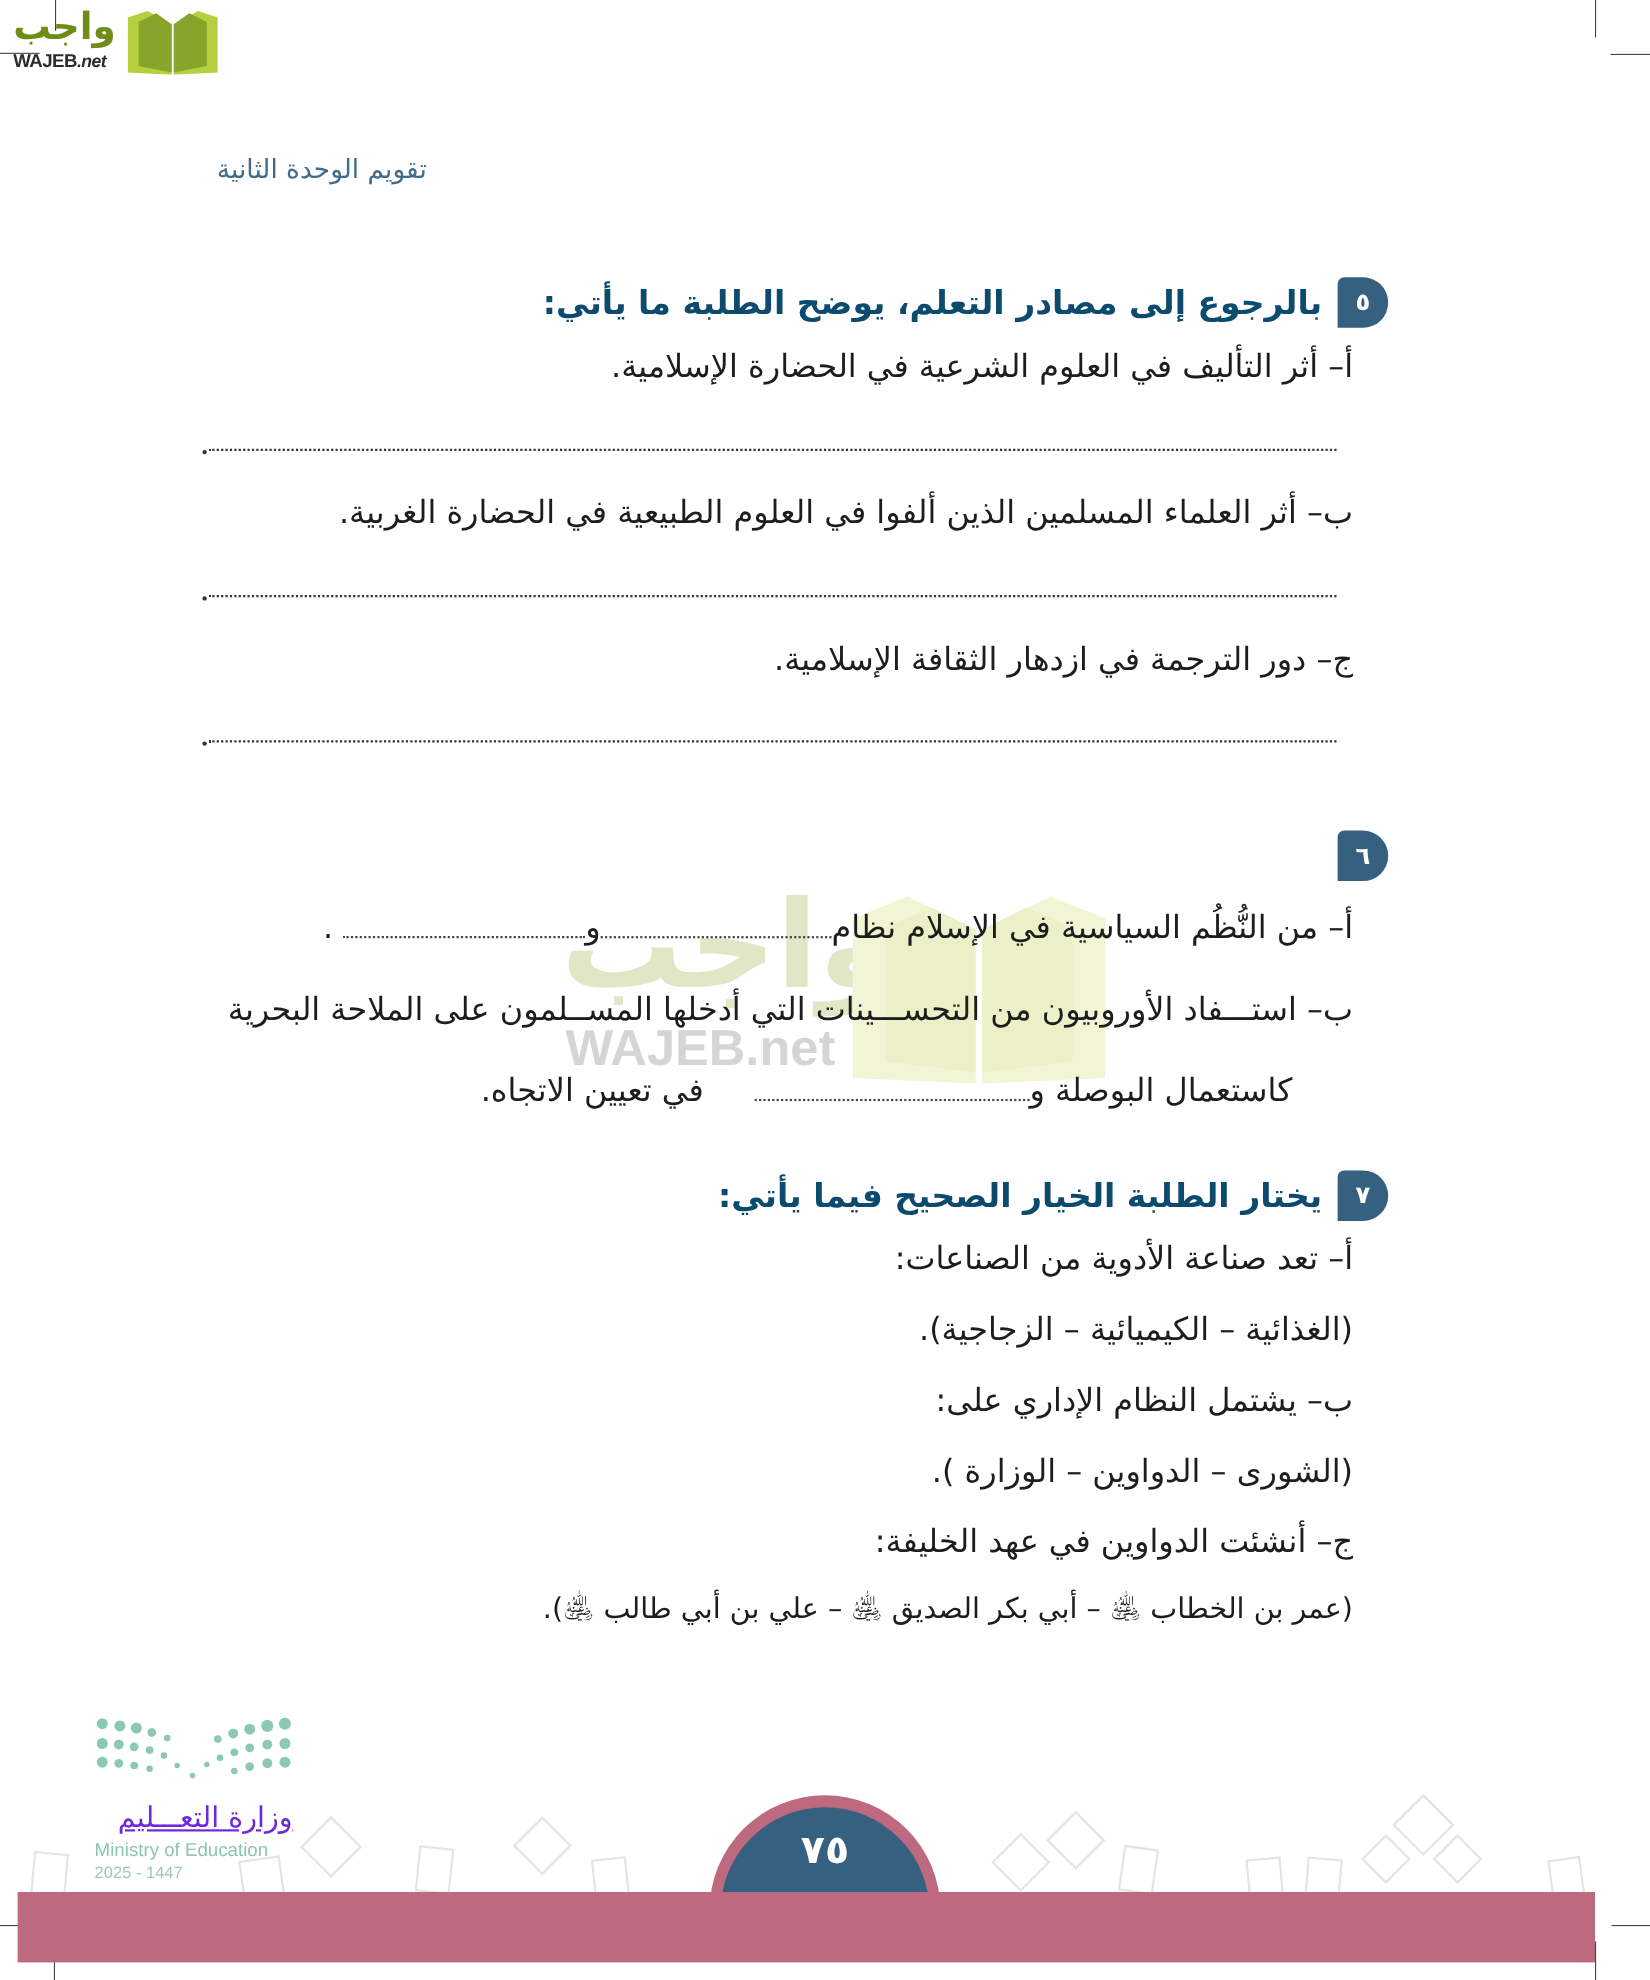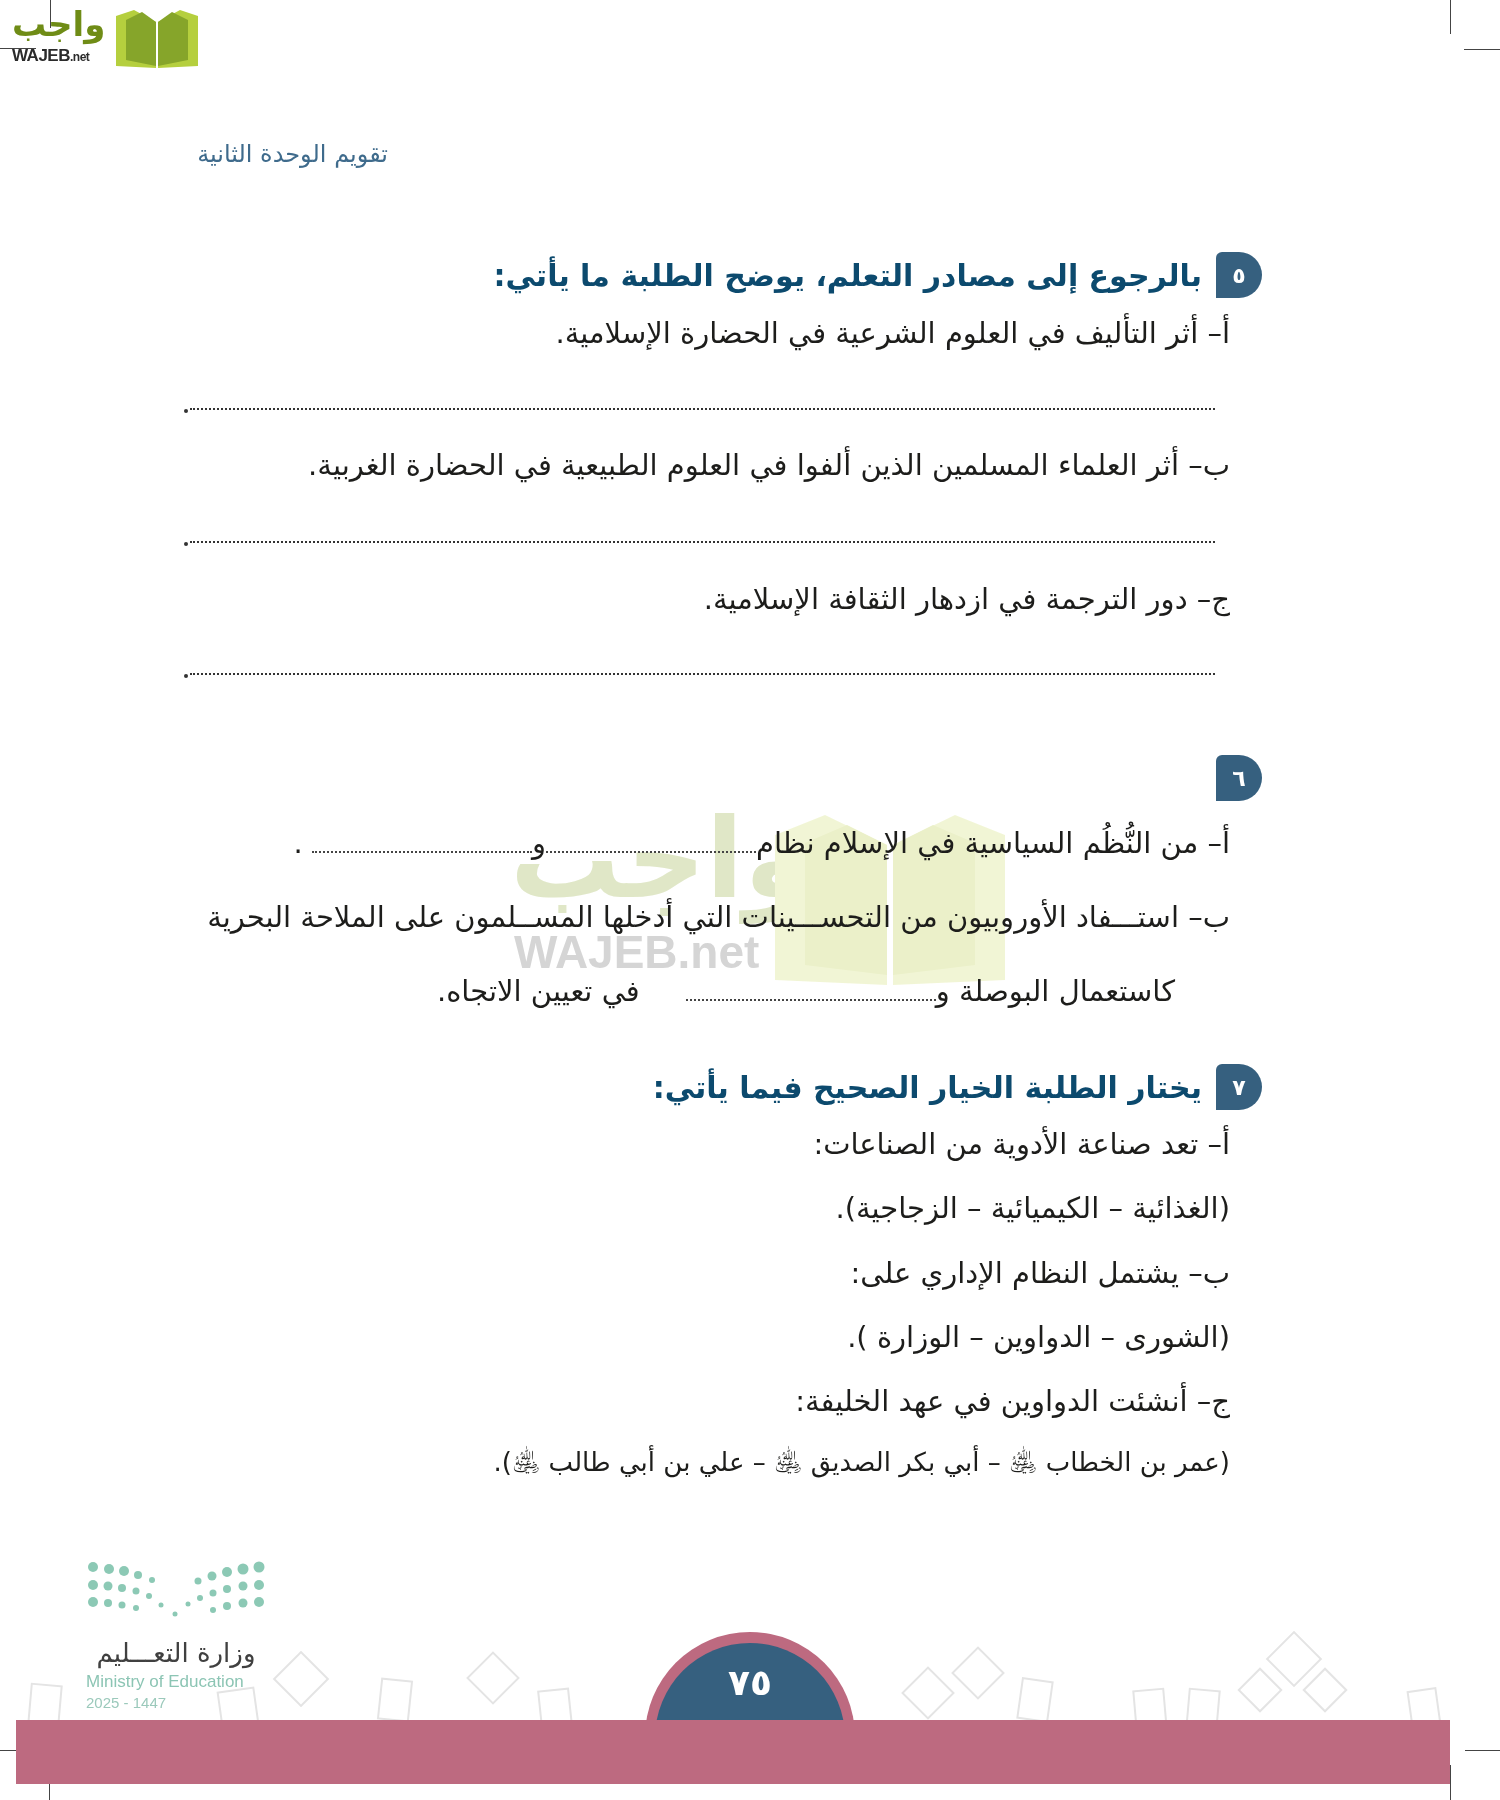--- a/index.html
+++ b/index.html
@@ -8,21 +8,21 @@
     background: #ffffff;
     font-family: "DejaVu Sans", "Liberation Sans", sans-serif;
     color: #1d1d1b;
   }
   .abs { position: absolute; }
   .crop { position: absolute; background: #444; }
   
   .logo { left: 10px; top: 4px; width: 180px; height: 64px; }
   .logo-ar { position: absolute; left: 2px; top: 0px; font-size: 34px; font-weight: bold; color: #6f8c16; direction: rtl; font-family: "DejaVu Sans", sans-serif; }
   .logo-en { position: absolute; left: 2px; top: 42px; font-size: 17px; font-weight: bold; color: #2b2b2b; font-family: "Liberation Sans", sans-serif; letter-spacing: -0.5px; }
-  .logo-en small { font-size: 12px; }
+  .logo-en small { font-size: 16px; font-style: italic; }
   .logo-book { position: absolute; left: 106px; top: 4px; width: 82px; height: 60px; }
 
   .unit-title { right: 1112px; top: 140px; font-size: 24px; color: #3f6b8c; direction: rtl; white-space: nowrap; }
 
   .q-head { position: absolute; right: 238px; direction: rtl; display: flex; align-items: center; gap: 14px; white-space: nowrap; }
   .badge {
     width: 46px; height: 46px; background: #36607f; color: #fff;
     border-radius: 50% 50% 50% 0; transform: rotate(0deg);
     display: flex; align-items: center; justify-content: center;
     font-size: 22px; font-weight: bold;
@@ -40,21 +40,21 @@
   .wm-ar { position: absolute; left: 10px; top: -20px; font-size: 110px; font-weight: bold; color: #c7d49a; direction: rtl; }
   .wm-en { position: absolute; left: 14px; top: 110px; font-size: 46px; font-weight: bold; color: #b3b3b3; font-family: "Liberation Sans", sans-serif; }
   .wm-book { position: absolute; left: 275px; top: 0px; width: 230px; height: 170px; }
 
   
   .band { left: 16px; top: 1720px; width: 1434px; height: 64px; background: #bd6a80; }
   .half { left: 645px; top: 1632px; width: 210px; height: 105px; background: #bd6a80; border-radius: 105px 105px 0 0; }
   .half-inner { left: 655px; top: 1643px; width: 190px; height: 95px; background: #36607f; border-radius: 95px 95px 0 0; }
   .page-num { left: 655px; top: 1662px; width: 190px; text-align: center; color: #fff; font-size: 36px; font-weight: bold; }
   .moe { left: 86px; top: 1560px; width: 200px; height: 160px; }
-  .moe-ar { position: absolute; left: 0; top: 78px; width: 180px; text-align: center; font-size: 26px; color: #404040; direction: rtl; }
+  .moe-ar { position: absolute; left: 0; top: 78px; width: 180px; text-align: right; font-size: 26px; color: #6d28d9; direction: rtl; text-decoration: underline; }
   .moe-en { position: absolute; left: 0; top: 112px; font-size: 17px; color: #8cc5b4; font-family: "Liberation Sans", sans-serif; }
   .moe-yr { position: absolute; left: 0; top: 134px; font-size: 15px; color: #9bc9bb; font-family: "Liberation Sans", sans-serif; }
 </style>
 </head>
 <body>
 
 <div class="crop" style="left:50px;top:0;width:1px;height:28px;"></div>
 <div class="crop" style="left:0;top:48px;width:36px;height:1px;"></div>
 <div class="crop" style="left:1450px;top:0;width:1px;height:34px;"></div>
 <div class="crop" style="left:1464px;top:49px;width:36px;height:1px;"></div>

